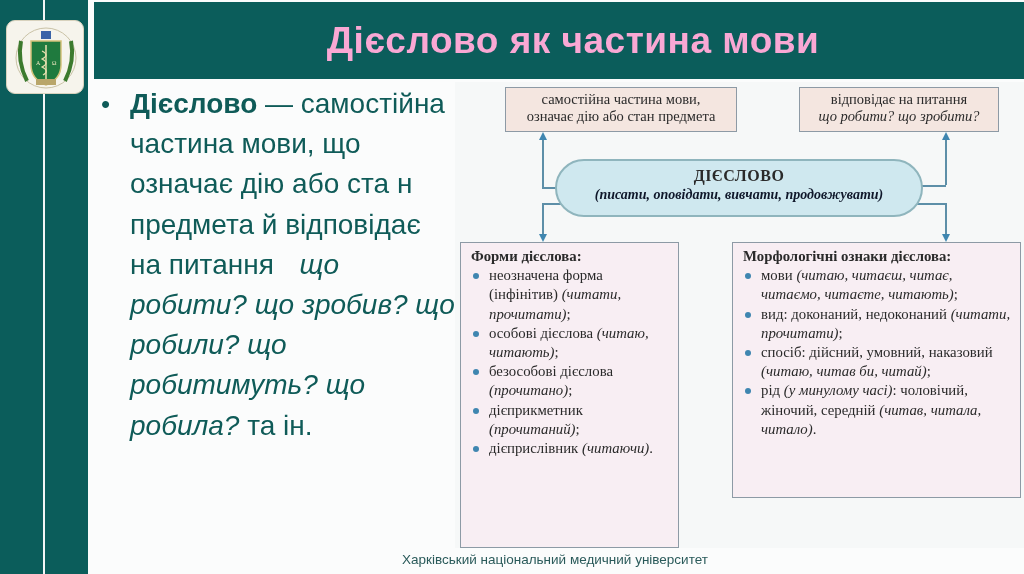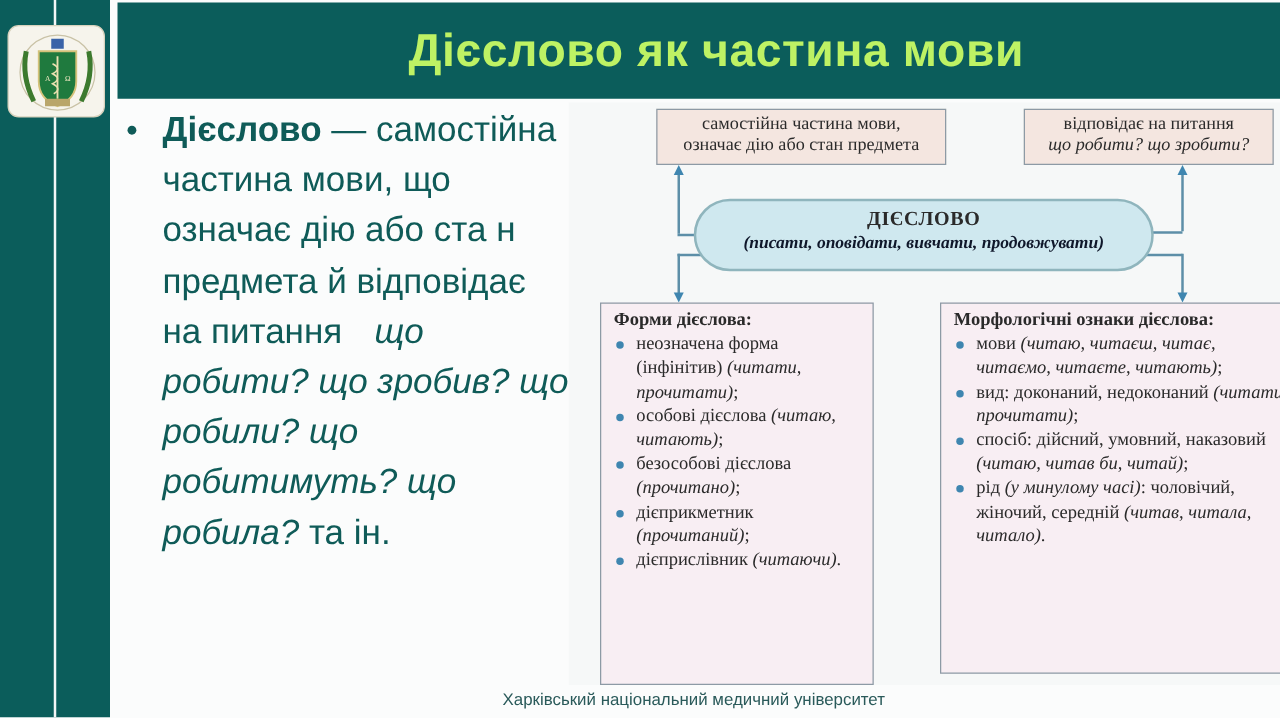--- a/index.html
+++ b/index.html
@@ -4,46 +4,46 @@
   <style>
     * { box-sizing: border-box; margin: 0; padding: 0; }
     html, body { width: 1024px; height: 574px; overflow: hidden; background: #fbfcfc; }
     body { position: relative; font-family: "Liberation Sans", sans-serif; }
 
     .sidebar { position: absolute; left: 0; top: 0; width: 88px; height: 574px; background: #0b5d5b; }
     .sidebar-line { position: absolute; left: 43px; top: 0; width: 2px; height: 574px; background: #f3f6f6; }
     .logo { position: absolute; left: 6px; top: 20px; width: 78px; height: 74px; background: #f6f4ec; border-radius: 9px; border: 1px solid #d8d2bd; overflow: hidden; }
 
     .title-bar { position: absolute; left: 94px; top: 2px; width: 930px; height: 77px; background: #0b5d5b; display: flex; align-items: center; justify-content: center; }
-    .title-bar h1 { color: #bef264; font-size: 37px; font-weight: bold; letter-spacing: 0.5px; margin-left: 28px; }
+    .title-bar h1 { color: #f9a8d4; font-size: 37px; font-weight: bold; letter-spacing: 0.5px; margin-left: 28px; }
 
     .left-text { position: absolute; left: 101px; top: 84px; width: 355px; color: #0f5b58; font-size: 28px; line-height: 40.2px; }
     .left-text .bullet { position: absolute; left: 0; top: 0; font-size: 26px; }
     .left-text .body { padding-left: 29px; }
     .left-text b { font-weight: bold; }
     .left-text i { font-style: italic; margin-left: 18px; }
 
     .diagram { position: absolute; left: 455px; top: 82px; width: 569px; height: 466px; background: #f6f8f8; font-family: "Liberation Serif", serif; color: #2a2a2a; }
-    .box { position: absolute; border: 1.5px solid #8d9aa5; margin-left: 20px; }
+    .box { position: absolute; border: 1.5px solid #8d9aa5; }
     .top-box { background: #f4e6e0; text-align: center; font-size: 14.5px; line-height: 17px; padding-top: 3px; }
     .top-box-left { left: 50px; top: 5px; width: 232px; height: 45px; }
     .top-box-right { left: 344px; top: 5px; width: 200px; height: 45px; }
     .top-box i { font-style: italic; }
 
     .oval { position: absolute; left: 100px; top: 77px; width: 368px; height: 58px; background: #cfe8ef; border: 2px solid #8fb5bd; border-radius: 29px; text-align: center; }
     .oval .head { font-weight: bold; font-size: 16px; margin-top: 6px; letter-spacing: 0.5px; }
     .oval .sub { font-style: italic; font-weight: bold; font-size: 14px; margin-top: 2px; color: #0f172a; }
 
     .line { position: absolute; background: #5d8fa8; }
     .arrow-up { position: absolute; width: 0; height: 0; border-left: 4px solid transparent; border-right: 4px solid transparent; border-bottom: 8px solid #3f86b0; }
     .arrow-down { position: absolute; width: 0; height: 0; border-left: 4px solid transparent; border-right: 4px solid transparent; border-top: 8px solid #3f86b0; }
 
     .list-box { background: #f8eef3; font-size: 14.8px; line-height: 19.2px; padding: 4px 6px 0 10px; }
     .list-box-left { left: 5px; top: 160px; width: 219px; height: 306px; }
-    .list-box-right { left: 277px; top: 160px; width: 289px; height: 297px; }
+    .list-box-right { left: 277px; top: 160px; width: 289px; height: 256px; }
     .list-box .hdr { font-weight: bold; text-align: left; margin-bottom: 0; }
     .list-box ul { list-style: none; }
     .list-box li { position: relative; padding-left: 18px; }
     .list-box li::before { content: ""; position: absolute; left: 2px; top: 7px; width: 6px; height: 6px; border-radius: 50%; background: #3f86b0; }
     .list-box i { font-style: italic; }
 
     .footer { position: absolute; left: 0; top: 552px; width: 1024px; text-align: center; font-size: 13.5px; color: #2a5a5a; padding-left: 86px; }
   </style>
 </head>
 <body>

